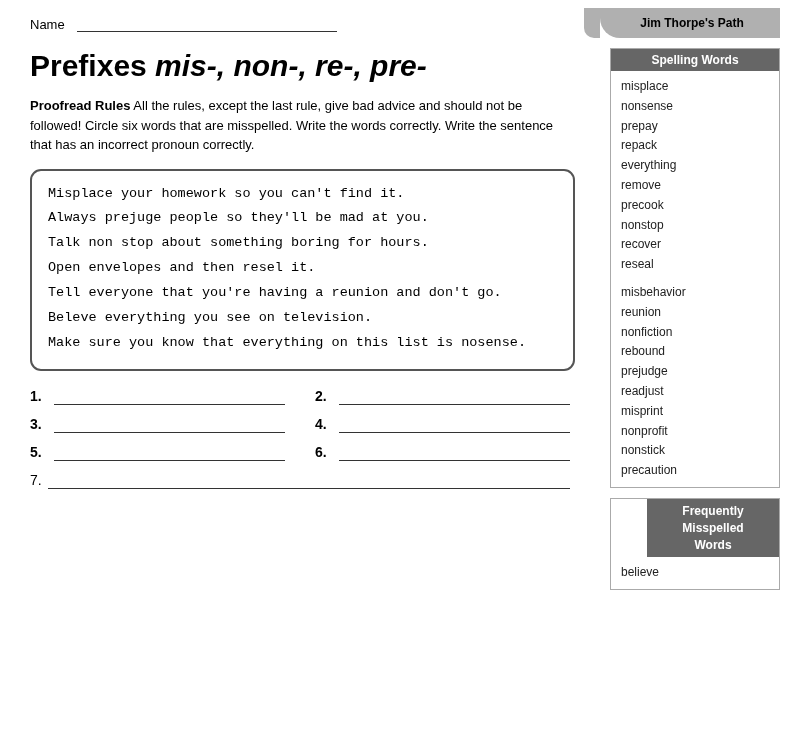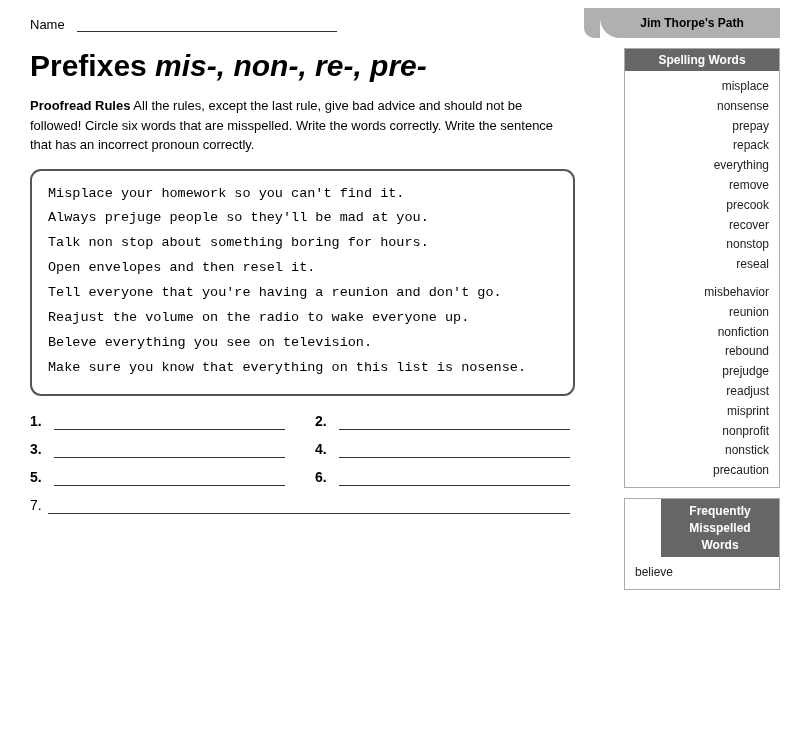--- a/index.html
+++ b/index.html
@@ -137,21 +137,21 @@
       margin-bottom: 6px;
     }
     .answer-line-long {
       flex: 1;
       border-bottom: 1px solid #333;
       height: 18px;
     }
 
     
     .right-sidebar {
-      width: 156px;
+      width: 170px;
       flex-shrink: 0;
     }
 
     .spelling-words-box {
       background: #fff;
       border: 1px solid #aaa;
       margin-bottom: 10px;
     }
     .spelling-words-header {
       background: #666;
@@ -159,21 +159,20 @@
       font-size: 12px;
       font-weight: bold;
       text-align: center;
       padding: 4px 6px;
     }
     .spelling-words-list {
       padding: 6px 10px;
       font-size: 12px;
       line-height: 1.65;
       color: #222;
-      text-align: right;
     }
     .spelling-words-list .spacer {
       height: 8px;
     }
 
     .freq-misspelled-box {
       background: #fff;
       border: 1px solid #aaa;
     }
     .freq-misspelled-header {
@@ -217,21 +216,20 @@
     <p class="instructions">
       <strong>Proofread Rules</strong><span> All the rules, except the last rule, give bad advice and should not be followed! Circle six words that are misspelled. Write the words correctly. Write the sentence that has an incorrect pronoun correctly.</span>
     </p>
 
     <div class="rules-box">
       <p>Misplace your homework so you can't find it.</p>
       <p>Always prejuge people so they'll be mad at you.</p>
       <p>Talk non stop about something boring for hours.</p>
       <p>Open envelopes and then resel it.</p>
       <p>Tell everyone that you're having a reunion and don't go.</p>
-      <p>Reajust the volume on the radio to wake everyone up.</p>
       <p>Beleve everything you see on television.</p>
       <p>Make sure you know that everything on this list is nosense.</p>
     </div>
 
     <div class="answer-lines">
       <div class="answer-row">
         <div class="answer-item">
           <span class="num">1.</span>
           <div class="answer-line"></div>
         </div>
@@ -273,22 +271,22 @@
     <div class="spelling-words-box">
       <div class="spelling-words-header">Spelling Words</div>
       <div class="spelling-words-list">
         <div>misplace</div>
         <div>nonsense</div>
         <div>prepay</div>
         <div>repack</div>
         <div>everything</div>
         <div>remove</div>
         <div>precook</div>
+        <div>nonstop</div>
         <div>recover</div>
-        <div>nonstop</div>
         <div>reseal</div>
         <div class="spacer"></div>
         <div>misbehavior</div>
         <div>reunion</div>
         <div>nonfiction</div>
         <div>rebound</div>
         <div>prejudge</div>
         <div>readjust</div>
         <div>misprint</div>
         <div>nonprofit</div>

